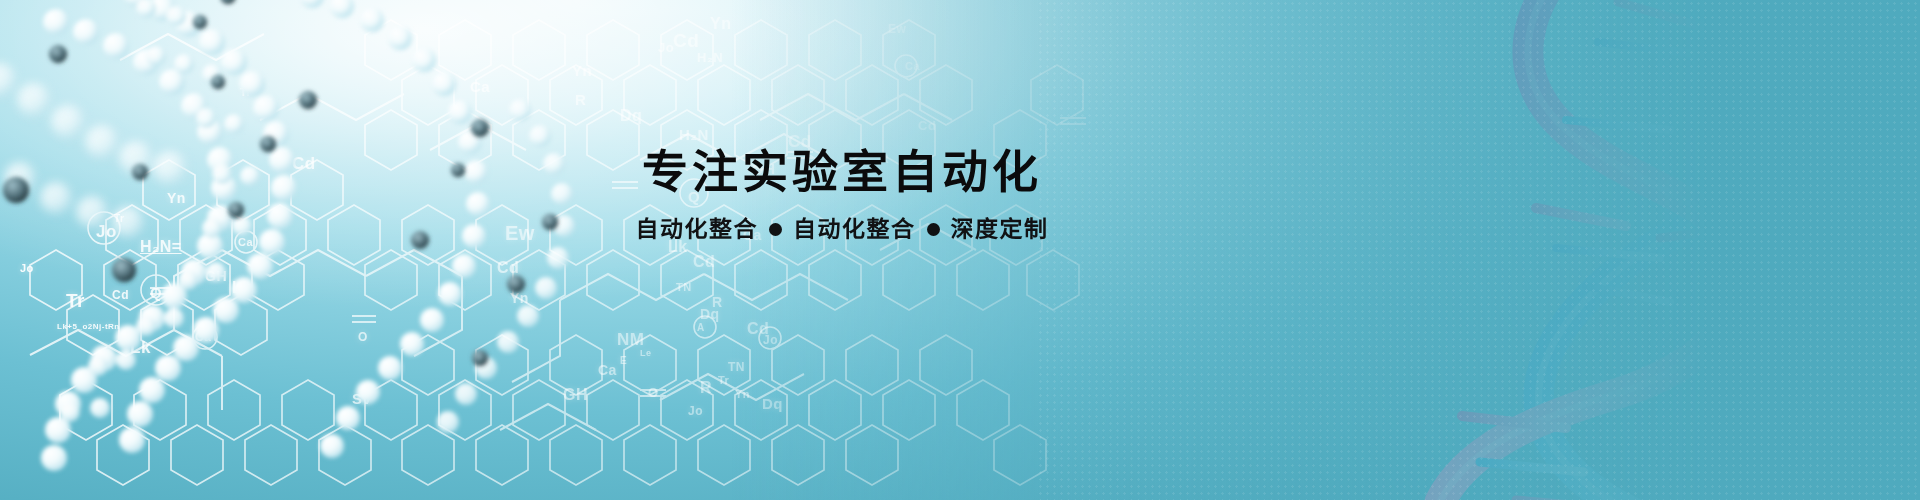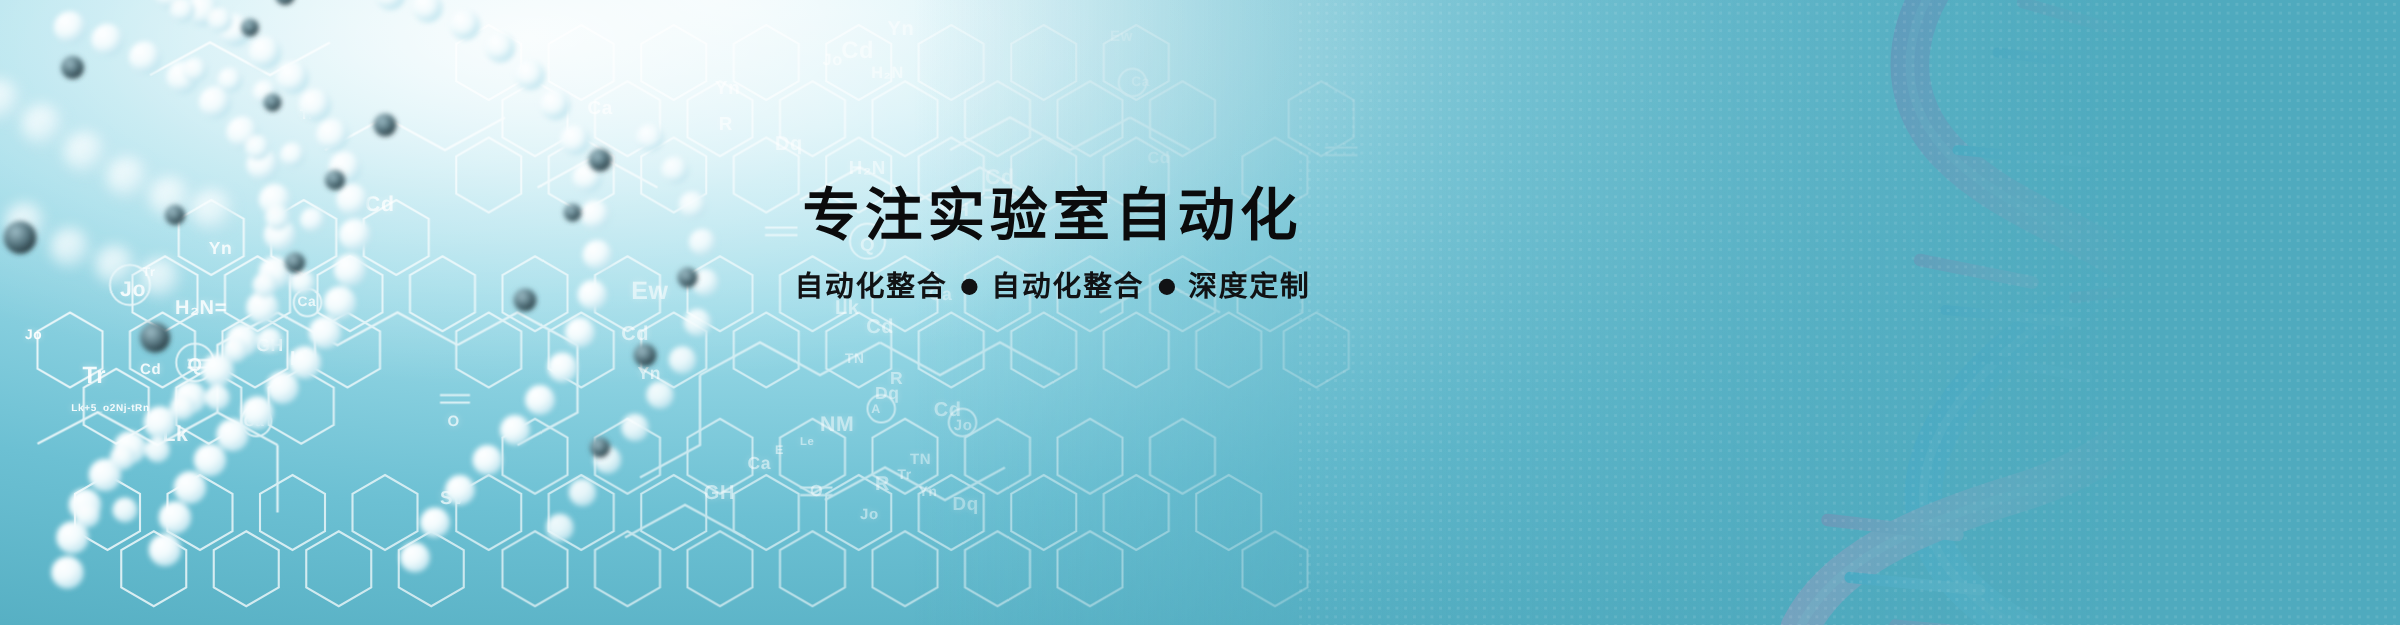--- a/index.html
+++ b/index.html
@@ -259,33 +259,33 @@
         </g>
       </g>
     </svg>
 
     <div id="chem-labels">
         <span class="chem-label" style="left: 66px; top: 290px; font-size: 19px; opacity: 0.91;">Tr</span>
         <span class="chem-label" style="left: 130px; top: 338px; font-size: 17px; opacity: 0.86;">Lk</span>
         <span class="chem-label" style="left: 232px; top: 279px; font-size: 16px; opacity: 0.8;">Lk</span>
         <span class="chem-label" style="left: 96px; top: 222px; font-size: 17px; opacity: 0.89;">Jo</span>
         <span class="chem-label" style="left: 114px; top: 213px; font-size: 10px; opacity: 0.87;">Tr</span>
-        <span class="chem-label" style="left: 140px; top: 238px; font-size: 16px; opacity: 0.86;">H₂N=</span>
+        <span class="chem-label" style="left: 140px; top: 238px; font-size: 16px; opacity: 0.86; text-decoration: underline;">H₂N=</span>
         <span class="chem-label" style="left: 205px; top: 268px; font-size: 14px; opacity: 0.81;">GH</span>
         <span class="chem-label" style="left: 150px; top: 284px; font-size: 15px; opacity: 0.85;">Q</span>
         <span class="chem-label" style="left: 195px; top: 330px; font-size: 12px; opacity: 0.82;">Ca</span>
         <span class="chem-label" style="left: 167px; top: 190px; font-size: 14px; opacity: 0.84;">Yn</span>
         <span class="chem-label" style="left: 57px; top: 322px; font-size: 8px; opacity: 0.91;">Lk+5_o2Nj-tRn</span>
         <span class="chem-label" style="left: 112px; top: 288px; font-size: 12px; opacity: 0.88;">Cd</span>
         <span class="chem-label" style="left: 238px; top: 236px; font-size: 11px; opacity: 0.79;">Ca</span>
         <span class="chem-label" style="left: 292px; top: 154px; font-size: 17px; opacity: 0.76;">Cd</span>
         <span class="chem-label" style="left: 505px; top: 222px; font-size: 20px; opacity: 0.61;">Ew</span>
         <span class="chem-label" style="left: 497px; top: 259px; font-size: 16px; opacity: 0.62;">Cd</span>
         <span class="chem-label" style="left: 510px; top: 290px; font-size: 14px; opacity: 0.61;">Yn</span>
-        <span class="chem-label" style="left: 617px; top: 330px; font-size: 17px; opacity: 0.54; margin-left: 39px;">NM</span>
+        <span class="chem-label" style="left: 617px; top: 330px; font-size: 17px; opacity: 0.54;">NM</span>
         <span class="chem-label" style="left: 563px; top: 386px; font-size: 16px; opacity: 0.57;">GH</span>
         <span class="chem-label" style="left: 598px; top: 362px; font-size: 14px; opacity: 0.55;">Ca</span>
         <span class="chem-label" style="left: 673px; top: 30px; font-size: 19px; opacity: 0.5;">Cd</span>
         <span class="chem-label" style="left: 658px; top: 40px; font-size: 13px; opacity: 0.51;">Jo</span>
         <span class="chem-label" style="left: 710px; top: 15px; font-size: 16px; opacity: 0.48;">Yn</span>
         <span class="chem-label" style="left: 697px; top: 50px; font-size: 13px; opacity: 0.49;">H₂N</span>
         <span class="chem-label" style="left: 572px; top: 62px; font-size: 15px; opacity: 0.57;">Yn</span>
         <span class="chem-label" style="left: 470px; top: 78px; font-size: 15px; opacity: 0.64;">Ca</span>
         <span class="chem-label" style="left: 575px; top: 91px; font-size: 15px; opacity: 0.57;">R</span>
         <span class="chem-label" style="left: 620px; top: 107px; font-size: 16px; opacity: 0.54;">Dq</span>

